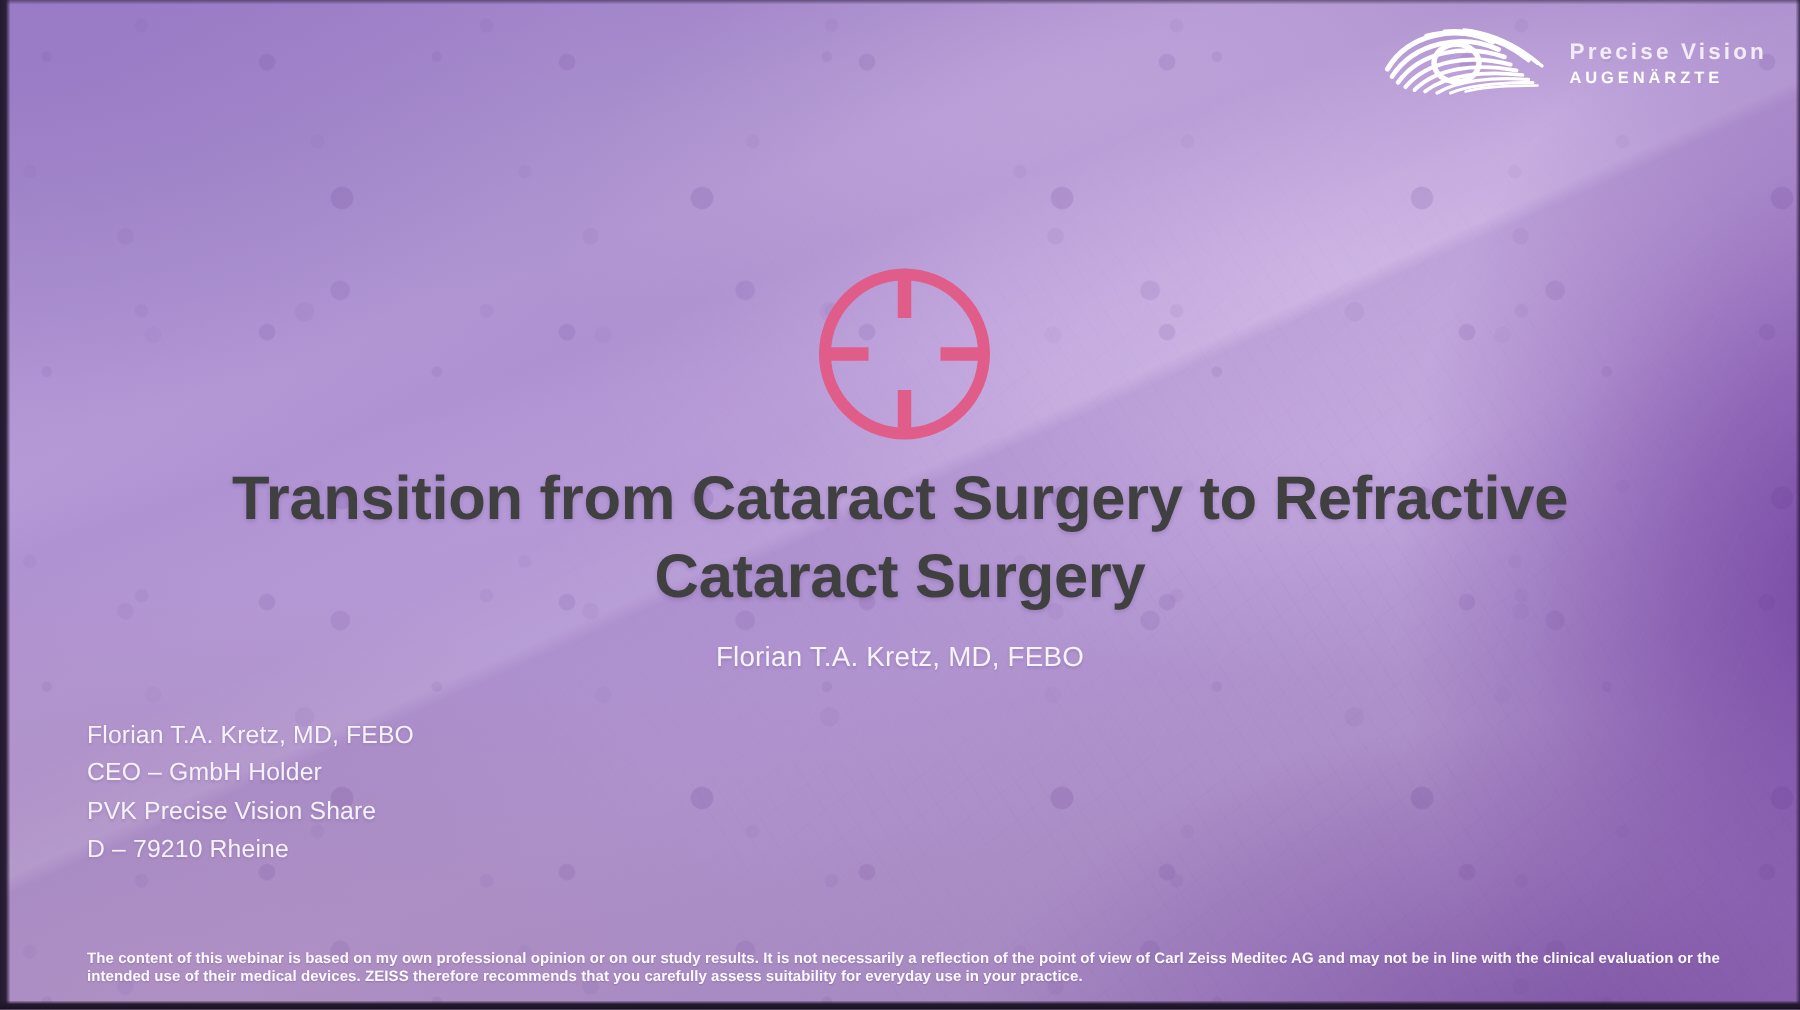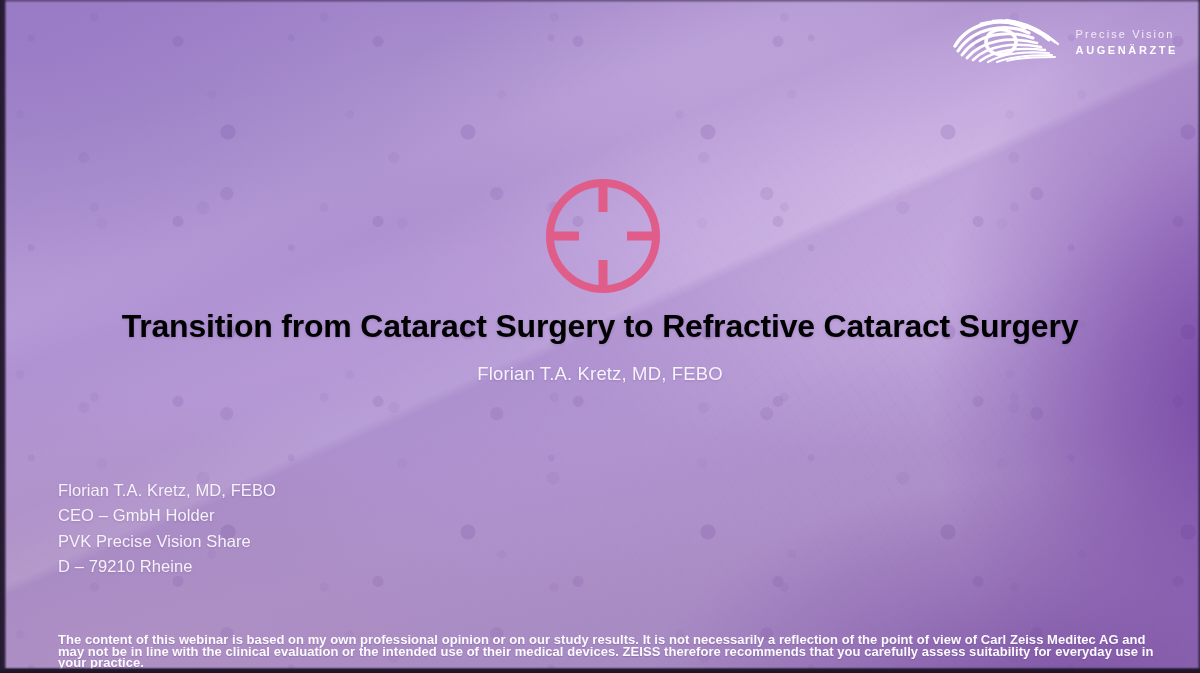--- a/index.html
+++ b/index.html
@@ -175,23 +175,23 @@
   .brand-mark { width: 112px; height: 50px; display: block; }
   .brand-words {
     display: flex;
     flex-direction: column;
     align-items: flex-start;
     line-height: 1;
     padding-top: 2px;
   }
   .brand-line1 {
     color: #f3ecf8;
-    font-size: 11px;
+    font-size: 15px;
     letter-spacing: 2.1px;
-    font-weight: 400;
+    font-weight: 700;
     margin-bottom: 5px;
   }
   .brand-line2 {
     color: #ffffff;
     font-size: 11px;
     letter-spacing: 2.6px;
     font-weight: 700;
   }
 
   
@@ -205,22 +205,22 @@
 
   
   .title-block {
     position: absolute;
     left: 0;
     right: 0;
     top: 306px;
     text-align: center;
   }
   .title {
-    color: #000000;
-    font-size: 32px;
+    color: #404040;
+    font-size: 41px;
     font-weight: 700;
     line-height: 1.28;
     letter-spacing: -0.2px;
     margin: 0 auto;
     max-width: 1000px;
     text-shadow: 0 1px 3px rgba(70,40,110,0.22);
   }
   .subtitle {
     color: #f7f3fb;
     font-size: 18.5px;
@@ -245,21 +245,21 @@
     text-shadow: 0 1px 2px rgba(70,40,110,0.18);
   }
 
   
   .disclaimer {
     position: absolute;
     left: 58px;
     right: 38px;
     top: 634px;
     color: #fdfbff;
-    font-size: 13px;
+    font-size: 10px;
     font-weight: 700;
     line-height: 11.6px;
     letter-spacing: 0.05px;
     text-shadow: 0 0.5px 1px rgba(70,40,110,0.25);
   }
 </style>
 </head>
 <body>
 
 <div class="slide">

